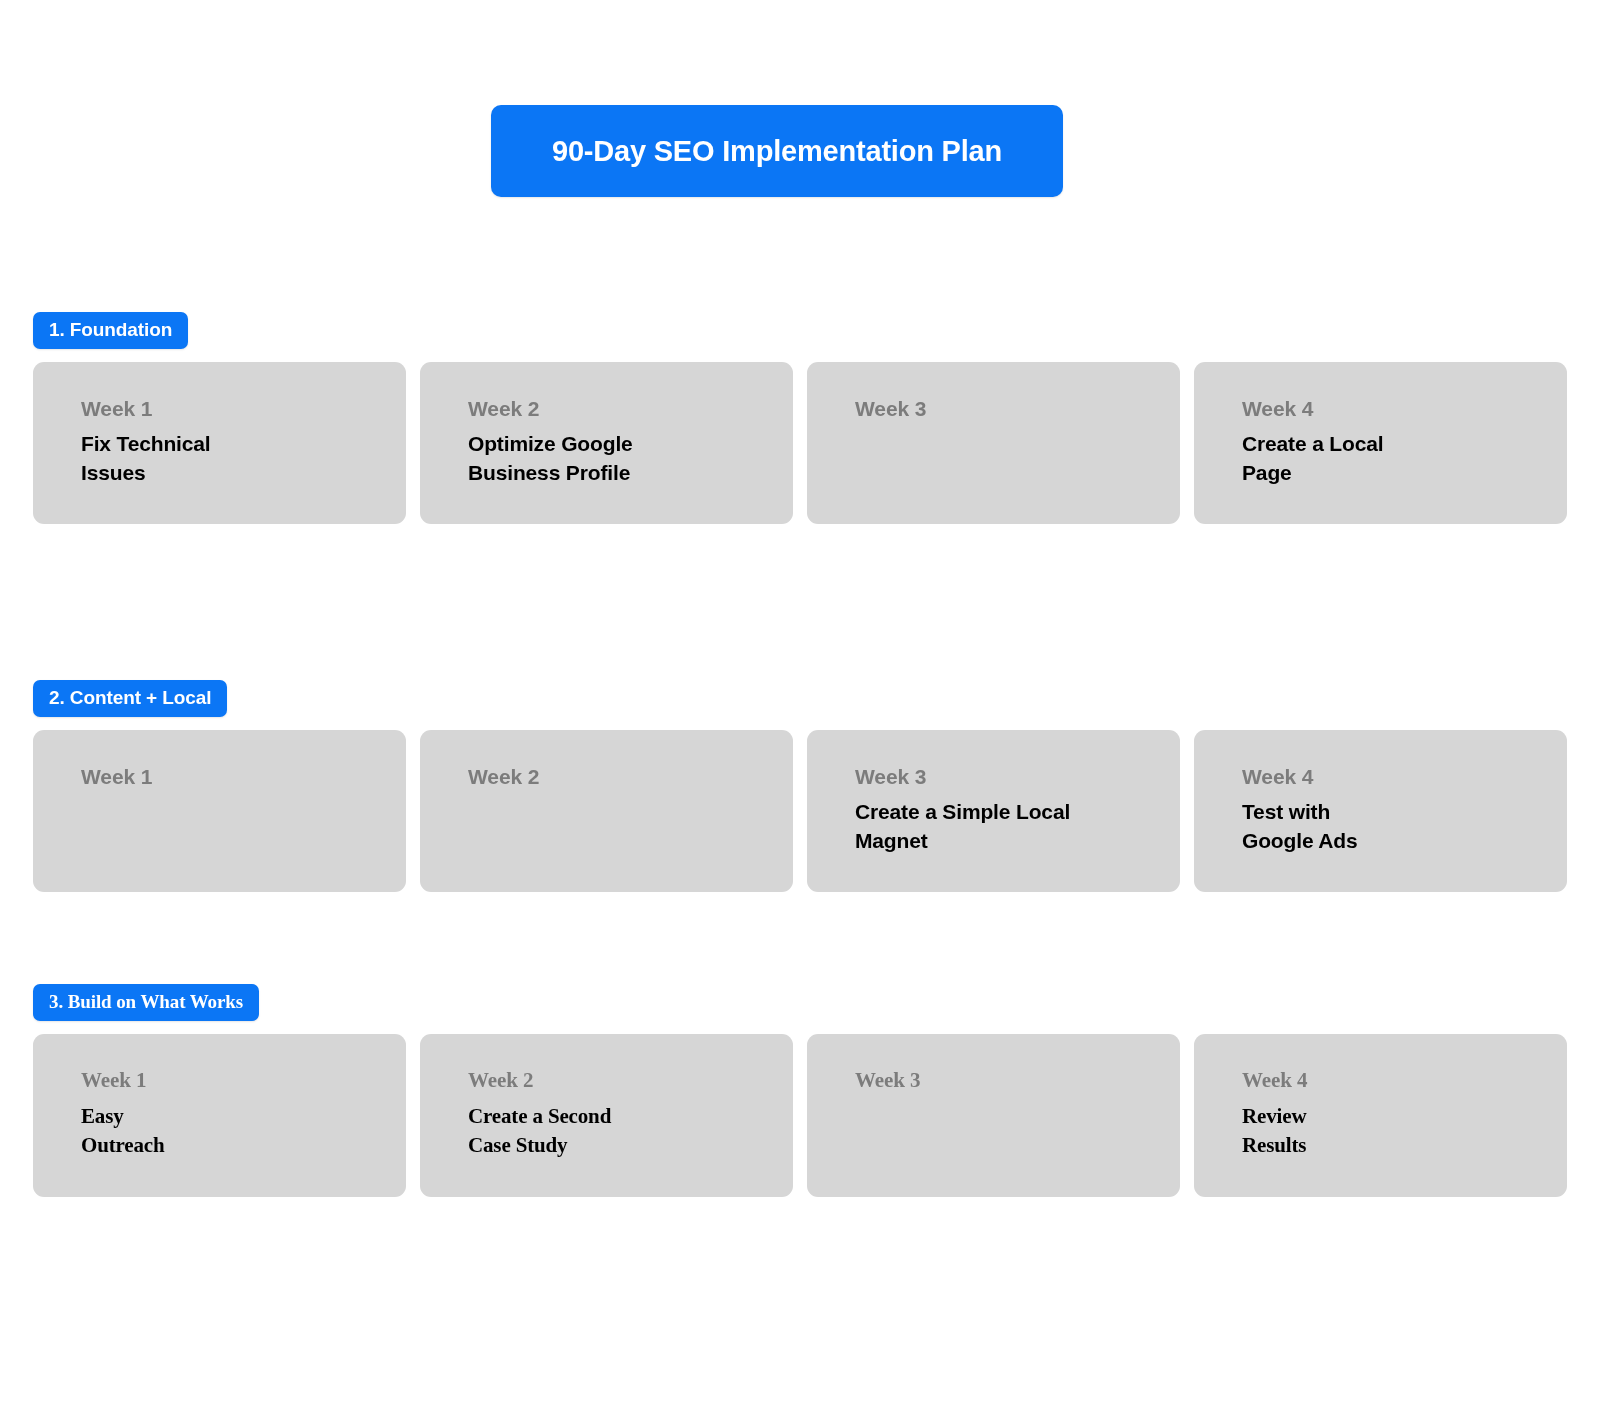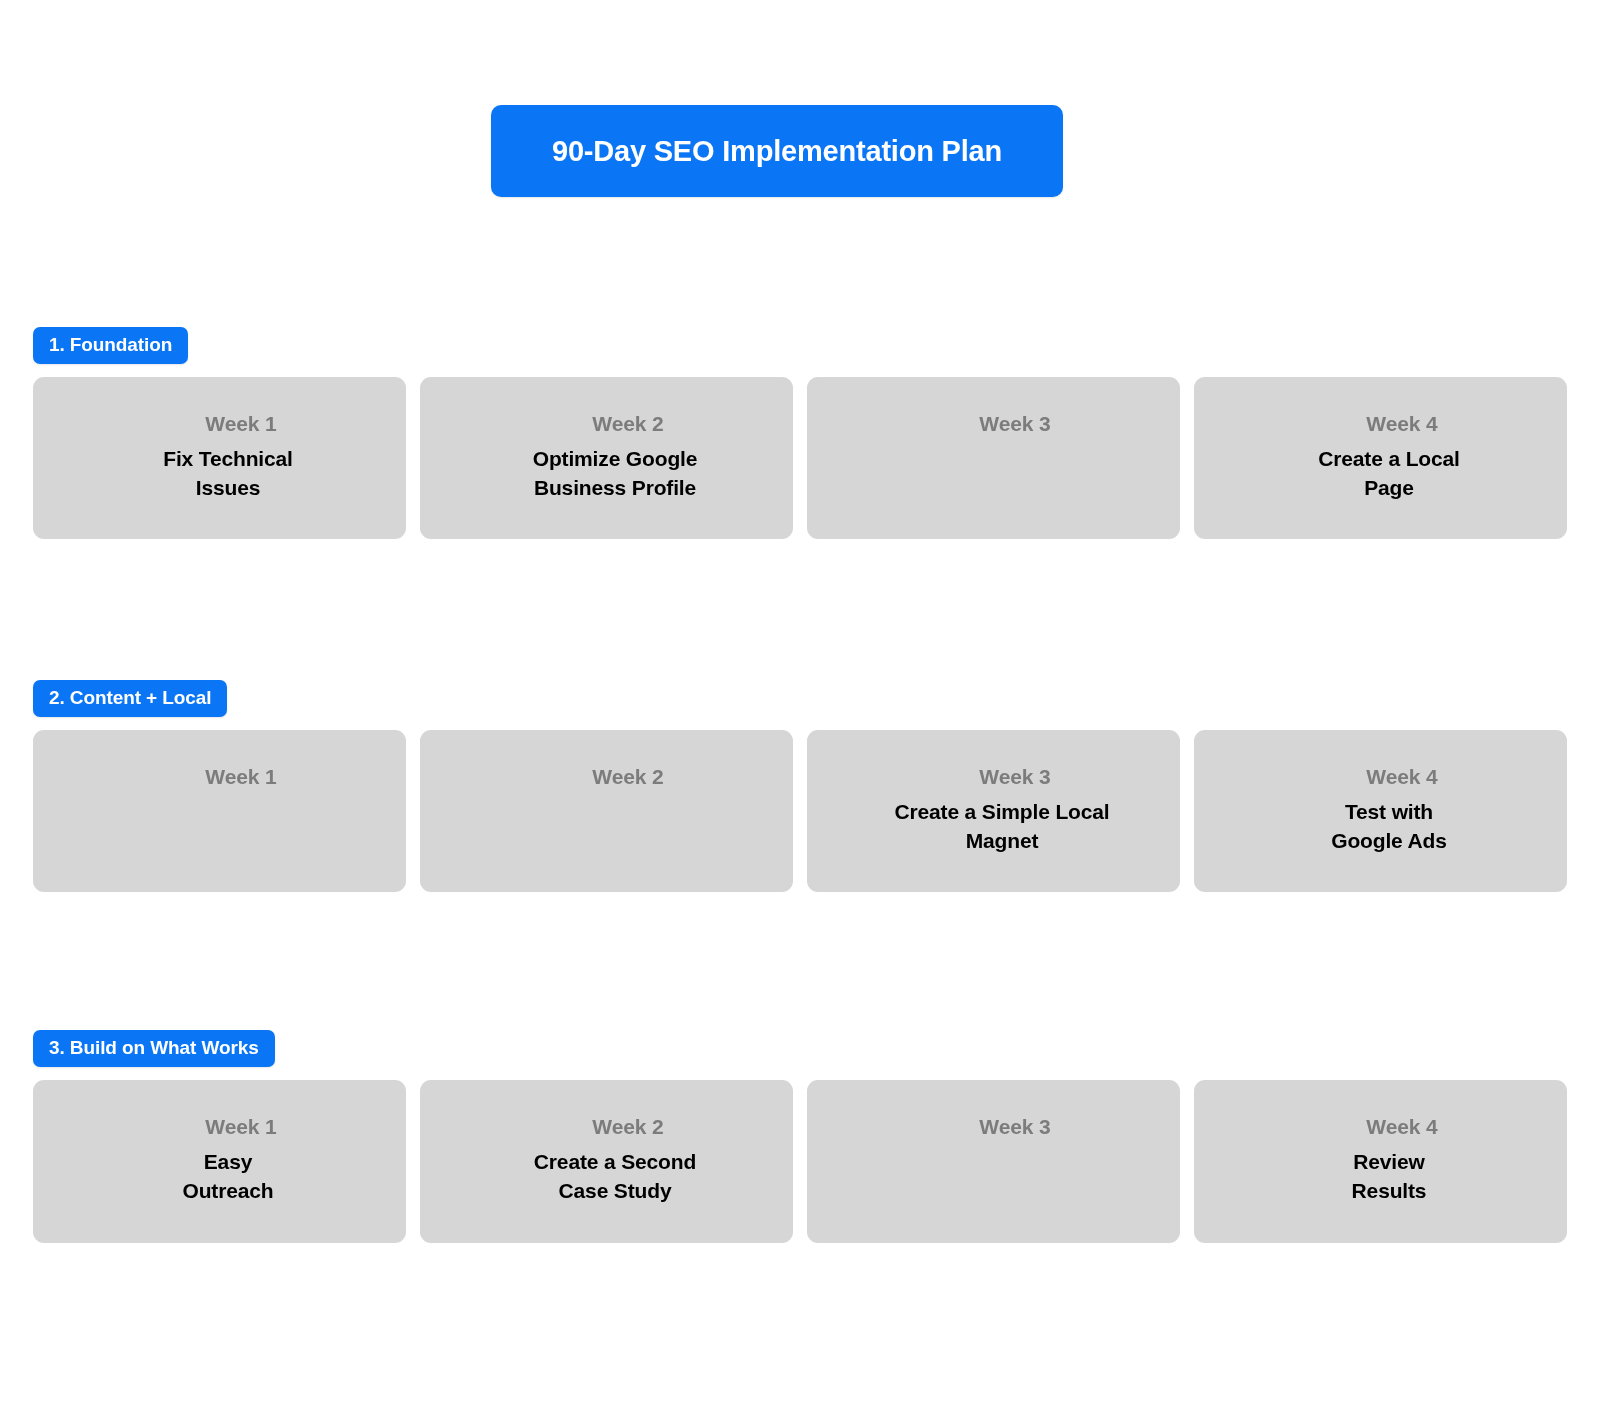--- a/index.html
+++ b/index.html
@@ -43,23 +43,23 @@
     letter-spacing: -0.2px;
     white-space: nowrap;
   }
 
   
   .section {
     position: absolute;
     left: 33px;
     width: 1534px;
   }
-  .section-1 { top: 327px; }
+  .section-1 { top: 312px; }
   .section-2 { top: 680px; }
-  .section-3 { top: 1030px; }
+  .section-3 { top: 984px; font-family: Liberation Serif, serif; }
 
   .section-pill {
     display: inline-block;
     background: #0b76f5;
     color: #ffffff;
     border-radius: 7px;
     padding: 8px 16px 9px 16px;
     font-size: 19px;
     font-weight: bold;
     letter-spacing: -0.1px;
@@ -73,21 +73,20 @@
     gap: 14px;
     margin-top: 13px;
   }
 
   .card {
     flex: 1 1 0;
     background: #d6d6d6;
     border-radius: 11px;
     box-sizing: border-box;
     padding: 36px 5px 0 48px;
-    text-align: center;
   }
   .row-tall .card { height: 162px; }
   .row-short .card { height: 163px; }
 
   .card-week {
     color: #7c7c7c;
     font-size: 21px;
     font-weight: bold;
     line-height: 1.0;
     margin-bottom: 11px;

